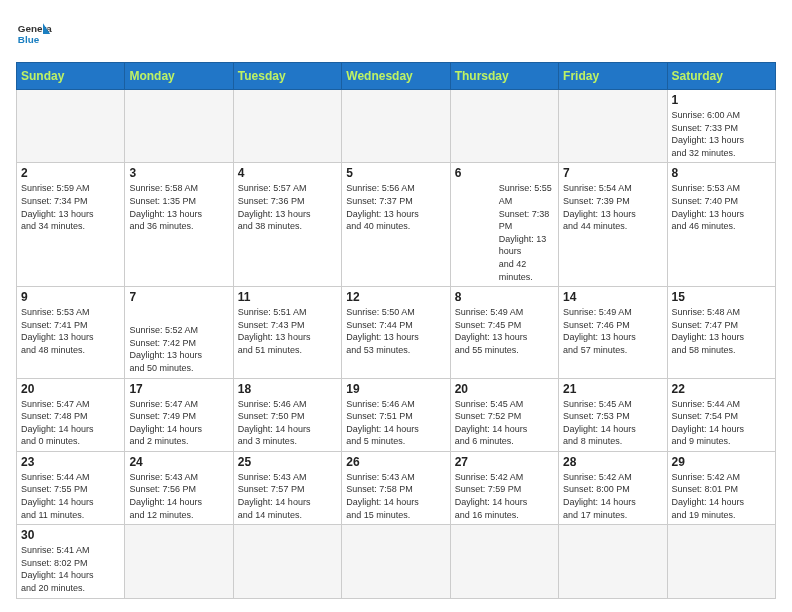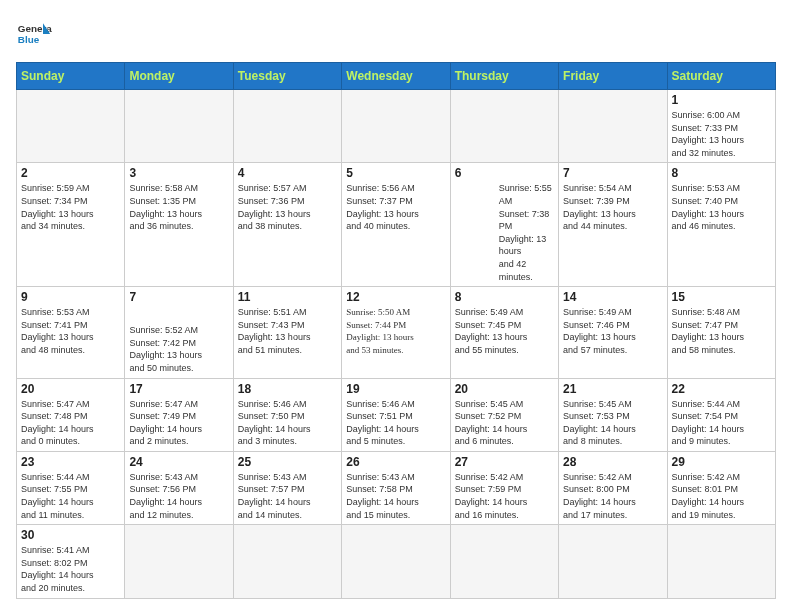--- a/index.html
+++ b/index.html
@@ -192,21 +192,21 @@
         </td>
         <td>
           <span class="day-number">11</span>
           <div class="day-info" style="white-space: pre-line;">Sunrise: 5:51 AM
 Sunset: 7:43 PM
 Daylight: 13 hours
 and 51 minutes.</div>
         </td>
         <td>
           <span class="day-number">12</span>
-          <div class="day-info" style="white-space: pre-line; font-family: Liberation Serif, serif;">Sunrise: 5:50 AM
+          <div class="day-info" style="white-space: pre-line;">Sunrise: 5:50 AM
 Sunset: 7:44 PM
 Daylight: 13 hours
 and 53 minutes.</div>
         </td>
         <td>
           <span class="day-number">8</span>
           <div class="day-info" style="white-space: pre-line;">Sunrise: 5:49 AM
 Sunset: 7:45 PM
 Daylight: 13 hours
 and 55 minutes.</div>

